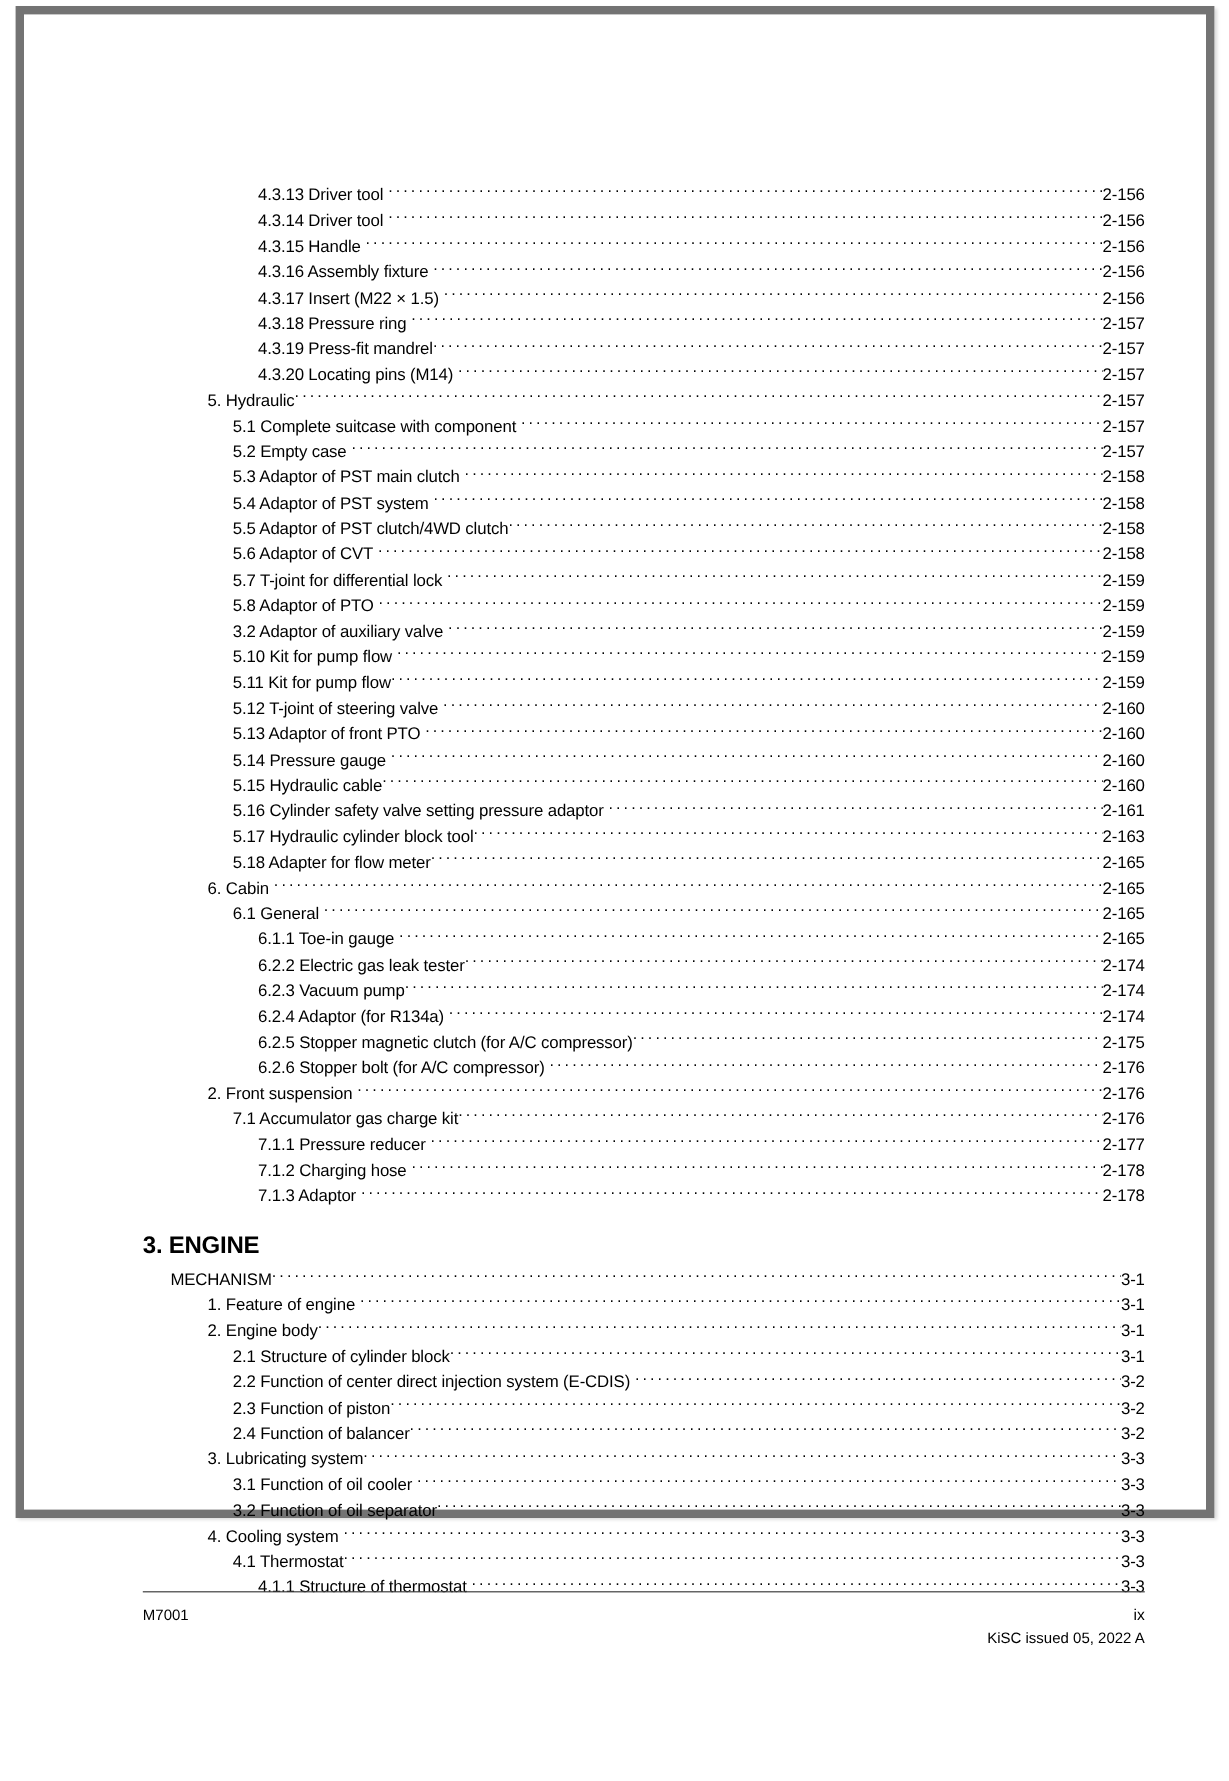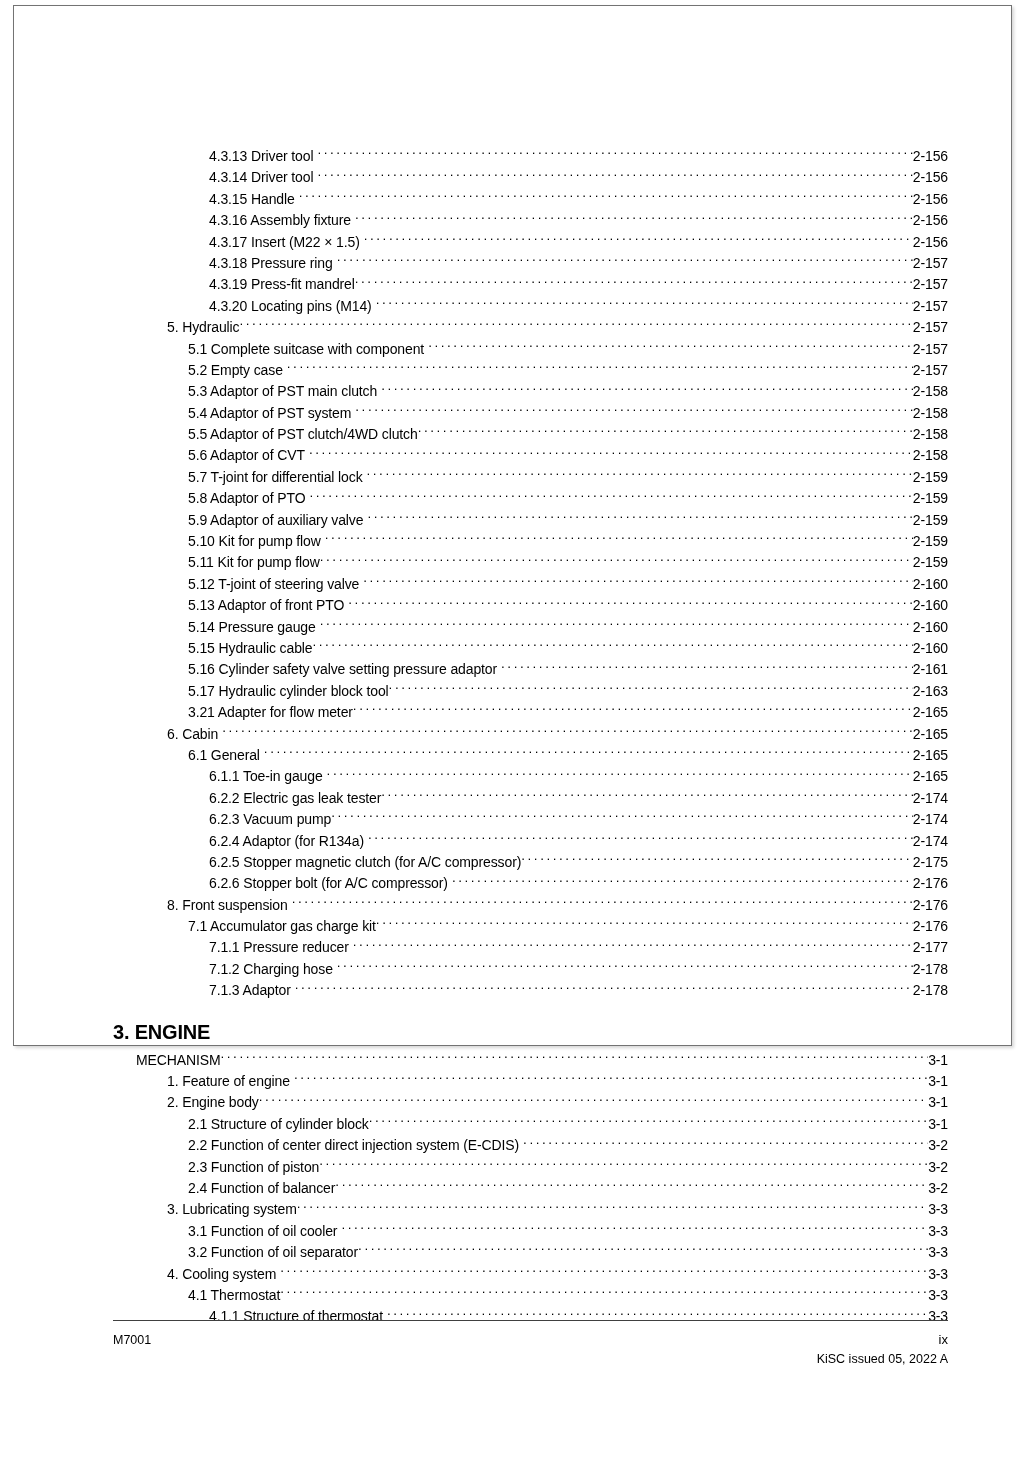--- a/index.html
+++ b/index.html
@@ -14,23 +14,23 @@
     font-family: "Liberation Sans", sans-serif;
     color: #000000;
     overflow: hidden;
   }
 
   #page {
     position: absolute;
     left: 13px;
     top: 5px;
     width: 999px;
-    height: 1041px;
+    height: 1260px;
     background: #ffffff;
-    border: 1px solid #737373;
+    border: 7px solid #737373;
     box-sizing: border-box;
     box-shadow: 2px 2px 3px rgba(0,0,0,0.16);
   }
 
   #content {
     position: absolute;
     left: 99px;   
     top: 140px;
     width: 835px; 
   }
@@ -204,21 +204,21 @@
           <span class="toc-title">5.7 T-joint for differential lock</span>
           <span class="toc-dots"></span>
           <span class="toc-page">2-159</span>
         </div>
         <div class="toc-entry lvl2 gap">
           <span class="toc-title">5.8 Adaptor of PTO</span>
           <span class="toc-dots"></span>
           <span class="toc-page">2-159</span>
         </div>
         <div class="toc-entry lvl2 gap">
-          <span class="toc-title">5.9 Adaptor of auxiliary valve</span>
+          <span class="toc-title">3.2 Adaptor of auxiliary valve</span>
           <span class="toc-dots"></span>
           <span class="toc-page">2-159</span>
         </div>
         <div class="toc-entry lvl2 gap">
           <span class="toc-title">5.10 Kit for pump flow</span>
           <span class="toc-dots"></span>
           <span class="toc-page">2-159</span>
         </div>
         <div class="toc-entry lvl2">
           <span class="toc-title">5.11 Kit for pump flow</span>
@@ -249,21 +249,21 @@
           <span class="toc-title">5.16 Cylinder safety valve setting pressure adaptor</span>
           <span class="toc-dots"></span>
           <span class="toc-page">2-161</span>
         </div>
         <div class="toc-entry lvl2">
           <span class="toc-title">5.17 Hydraulic cylinder block tool</span>
           <span class="toc-dots"></span>
           <span class="toc-page">2-163</span>
         </div>
         <div class="toc-entry lvl2">
-          <span class="toc-title">3.21 Adapter for flow meter</span>
+          <span class="toc-title">5.18 Adapter for flow meter</span>
           <span class="toc-dots"></span>
           <span class="toc-page">2-165</span>
         </div>
         <div class="toc-entry lvl1 gap">
           <span class="toc-title">6. Cabin</span>
           <span class="toc-dots"></span>
           <span class="toc-page">2-165</span>
         </div>
         <div class="toc-entry lvl2 gap">
           <span class="toc-title">6.1 General</span>
@@ -294,21 +294,21 @@
           <span class="toc-title">6.2.5 Stopper magnetic clutch (for A/C compressor)</span>
           <span class="toc-dots"></span>
           <span class="toc-page">2-175</span>
         </div>
         <div class="toc-entry lvl3 gap">
           <span class="toc-title">6.2.6 Stopper bolt (for A/C compressor)</span>
           <span class="toc-dots"></span>
           <span class="toc-page">2-176</span>
         </div>
         <div class="toc-entry lvl1 gap">
-          <span class="toc-title">8. Front suspension</span>
+          <span class="toc-title">2. Front suspension</span>
           <span class="toc-dots"></span>
           <span class="toc-page">2-176</span>
         </div>
         <div class="toc-entry lvl2">
           <span class="toc-title">7.1 Accumulator gas charge kit</span>
           <span class="toc-dots"></span>
           <span class="toc-page">2-176</span>
         </div>
         <div class="toc-entry lvl3 gap">
           <span class="toc-title">7.1.1 Pressure reducer</span>

